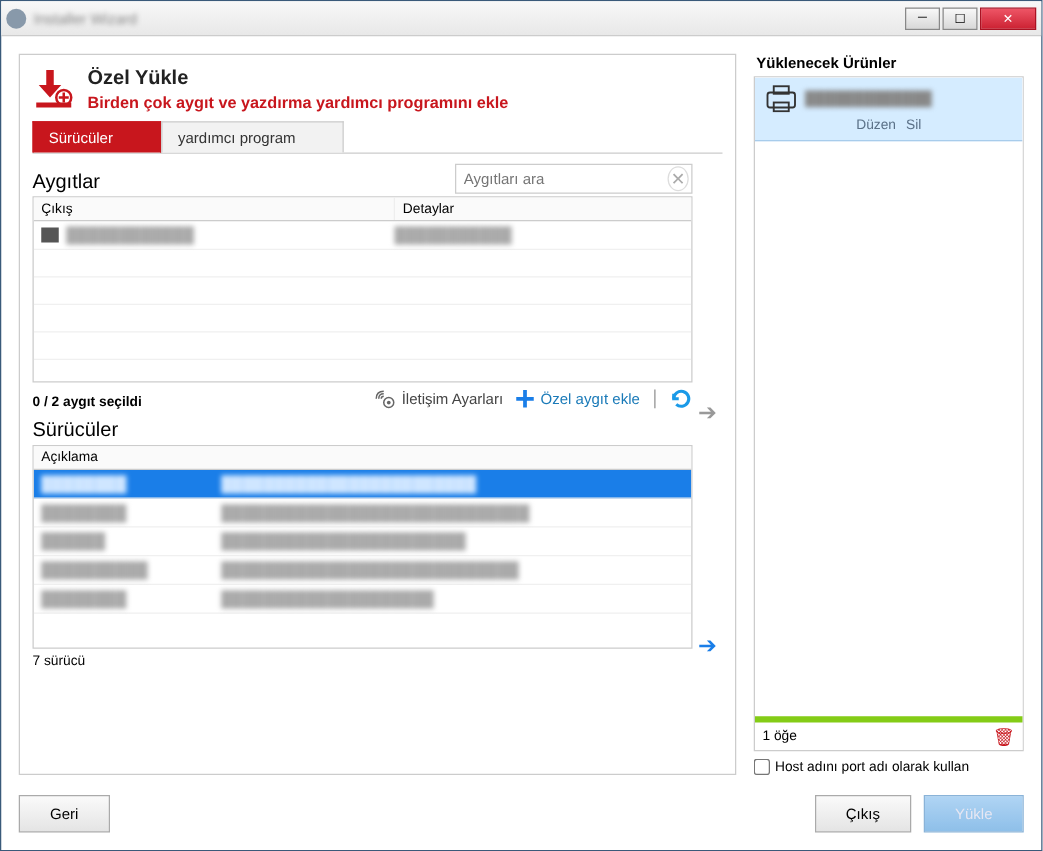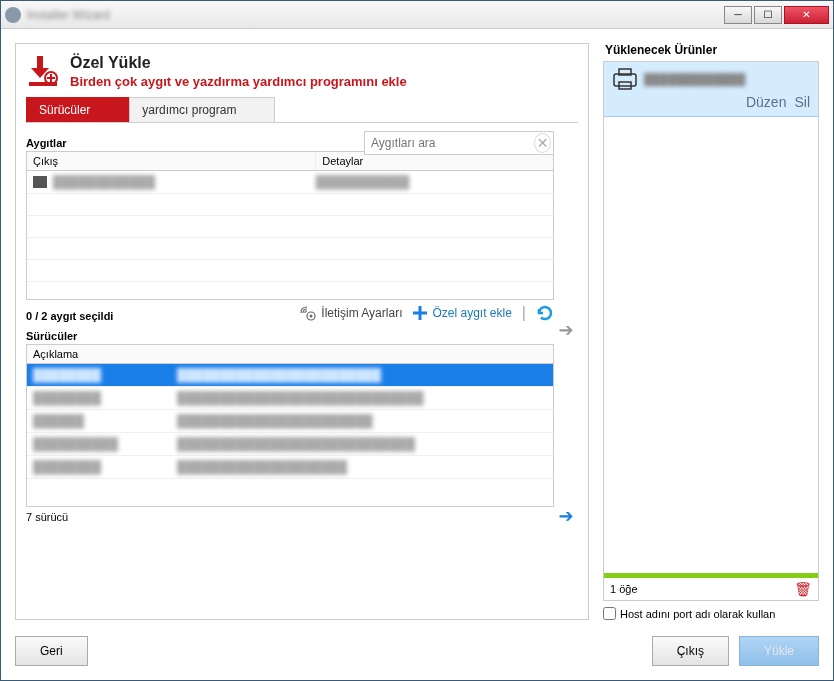--- a/index.html
+++ b/index.html
@@ -17,21 +17,21 @@
 .right-panel { width: 216px; display:flex; flex-direction:column; }
 .header-area { display:flex; align-items:flex-start; gap:10px; margin-bottom:8px;}
 .header-icon { width:34px; height:34px; position:relative;}
 .header-icon svg{width:34px;height:34px;}
 .header-title { font-size:16px; font-weight:bold; color:#222;}
 .header-sub { font-size:13px; font-weight:bold; color:#c8161d; margin-top:2px;}
 .tabs { display:flex; border-bottom:1px solid #ccc; margin-bottom:4px;}
 .tab { padding:5px 38px 5px 12px; font-size:12px; border:1px solid #ccc; border-bottom:none; background:#eee; cursor:pointer; margin-right:0;}
 .tab.active { background:#c8161d; color:#fff; border-color:#c8161d;}
 .tab.inactive { background:#f2f2f2; color:#333;}
-.section-label { font-weight:bold; font-size:11px; margin:4px 0 2px 0;}
+.section-label { font-weight:normal; font-size:16px; margin:4px 0 2px 0;}
 .searchbar { display:flex; align-items:center; border:1px solid #ccc; background:#fff; width:190px; height:24px; float:right; position: absolute; right:0; top:-2px;}
 .searchbar input{ flex:1; border:none; outline:none; padding:0 6px; font-size:12px; color:#333; background:transparent;}
 .searchbar .clr{ width:20px; height:20px; display:flex;align-items:center;justify-content:center; color:#aaa; cursor:pointer; font-size:14px; border:1px solid #ddd; border-radius:50%; margin:2px;}
 .devices-head{ position:relative; margin-top:6px;}
 .table { border:1px solid #ccc; background:#fff; }
 .thead { display:flex; border-bottom:1px solid #ccc; background:#fafafa;}
 .th { padding:3px 6px; font-size:11px; border-right:1px solid #eee;}
 .tbody { }
 .tr { display:flex; border-bottom:1px solid #f0f0f0; padding:4px 6px; align-items:center; min-height:22px;}
 .tr.empty { min-height:22px;}
@@ -56,21 +56,21 @@
 .drivers-count{font-size:11px;margin-top:4px;}
 .arrow-col{width:24px;display:flex;flex-direction:column;align-items:center;justify-content:space-around;padding-top:110px;}
 .arrow{font-size:18px;color:#999;cursor:pointer;margin:60px 0;}
 .arrow.blue{color:#1a7ee8;}
 .right-title{font-weight:bold;font-size:12px;margin-bottom:4px;padding-left:2px;}
 .product-box{border:1px solid #ccc;flex:1;min-height:0;display:flex;flex-direction:column;}
 .product-item{background:#d5ecff;border-bottom:1px solid #a8cceb;padding:6px 8px;display:flex;flex-direction:column;gap:4px;}
 .product-top{display:flex;align-items:center;gap:6px;}
 .printer-icon{width:26px;height:22px;}
 .product-name{flex:1;font-size:11px;filter:blur(2px);color:#888;}
-.product-actions{display:flex;justify-content:flex-end;gap:8px;font-size:14px;color:#4a6;}
+.product-actions{display:flex;justify-content:center;gap:8px;font-size:11px;color:#4a6;}
 .product-actions span{color:#5b7188;cursor:pointer;}
 .product-footer{border-top:5px solid #84cc16;display:flex;align-items:center;justify-content:space-between;padding:3px 6px;font-size:11px;background:#fff;}
 .trash{color:#c8161d;cursor:pointer;font-size:14px;}
 .checkbox-row{display:flex;align-items:center;gap:4px;margin-top:6px;font-size:11px;}
 .checkbox-row input{width:13px;height:13px;}
 .footer-btns{display:flex;justify-content:space-between;margin-top:6px;}
 .btn{padding:7px 24px;border:1px solid #aaa;background:linear-gradient(#fafafa,#e4e4e4);cursor:pointer;font-size:12px;}
 .btn.primary{background:linear-gradient(#8fc3f0,#5fa5e0);border-color:#5a94c8;color:#fff;}
 .btn.primary.disabled{opacity:.7;color:#dde;}
 .comm-icon{width:18px;height:18px;}

